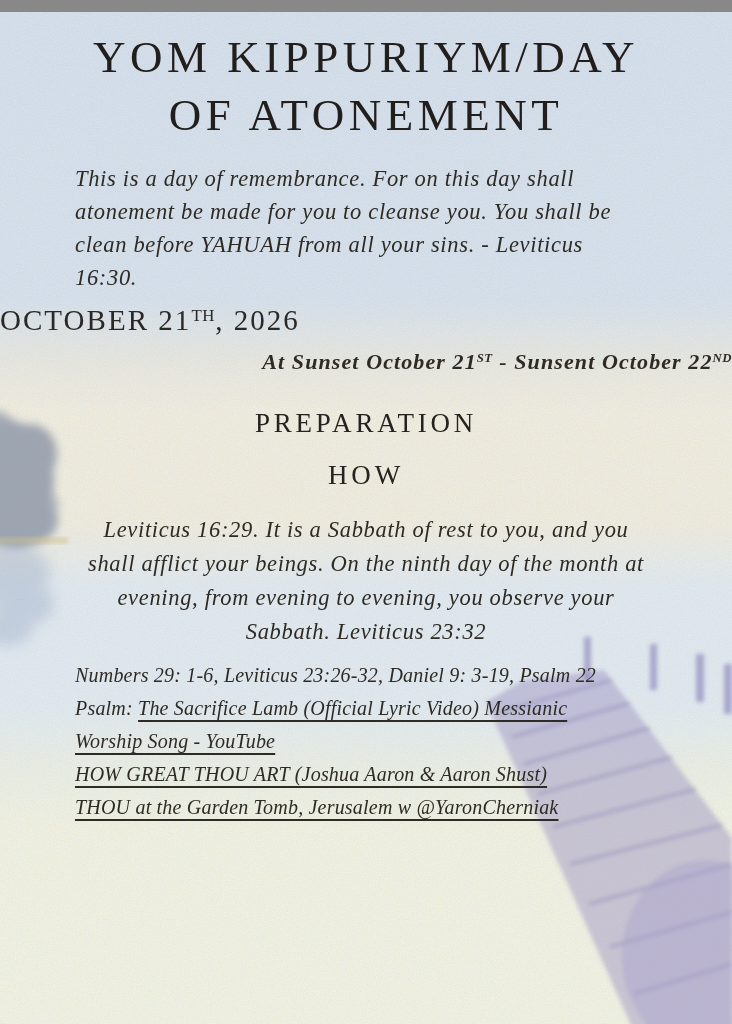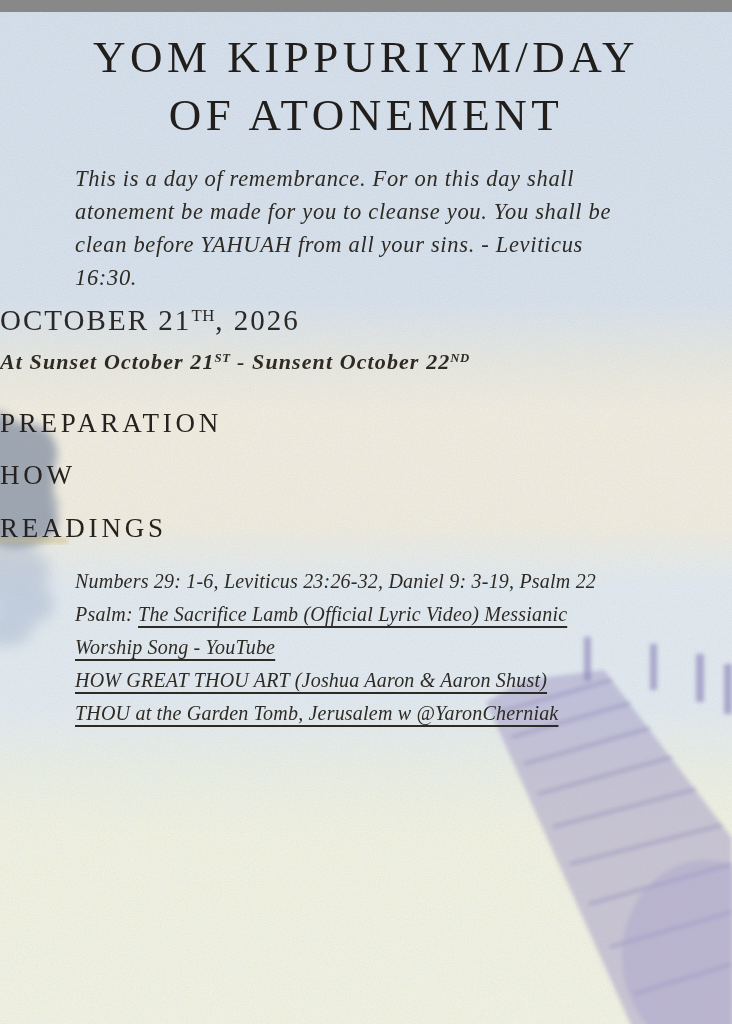--- a/index.html
+++ b/index.html
@@ -22,26 +22,26 @@
   }
   .intro{
     margin:18px 60px 0 75px;font-style:italic;white-space:pre-line;
     font-size:22.5px;line-height:33px;letter-spacing:.03em;color:#2e2a24;
   }
   .date-main{
     margin-top:8px;text-align:left;font-size:29px;line-height:36px;
     letter-spacing:.07em;color:#2b2826;
   }
   .sunset{
-    margin-top:4px;text-align:left;font-style:italic;font-weight:700;
+    margin-top:4px;text-align:right;font-style:italic;font-weight:700;
     font-size:22px;line-height:30px;letter-spacing:.05em;color:#2e2a24;
   }
   .sup{font-size:58%;position:relative;top:-.52em;letter-spacing:.04em;}
   .heading{
-    font-size:27px;line-height:30px;letter-spacing:.14em;
+    text-align:center;font-size:27px;line-height:30px;letter-spacing:.14em;
     font-weight:400;color:#262220;
   }
   .h-prep{margin-top:28px;}
   .h-how{margin-top:10px;}
   .h-read{margin-top:22px;}
   .body-para{
     margin:10px 30px 0;text-align:center;font-style:italic;white-space:pre-line;
     font-size:22.5px;line-height:34px;letter-spacing:.03em;color:#2e2a24;
   }
   .how-para{margin-top:8px;}
@@ -131,22 +131,25 @@
 clean before YAHUAH from all your sins. - Leviticus
 16:30.</p>
 
     <div class="date-main"><span>OCTOBER 21</span><span class="sup">TH</span><span>, 2026</span></div>
 
     <div class="sunset"><span>At Sunset October 21</span><span class="sup">ST</span><span> - Sunsent October 22</span><span class="sup">ND</span></div>
 
     <h2 class="heading h-prep">PREPARATION</h2>
 
     <h2 class="heading h-how">HOW</h2>
+    <p class="body-para how-para">Leviticus 16:29. It is a Sabbath of rest to you, and you
+shall afflict your beings. On the ninth day of the month at
+evening, from evening to evening, you observe your
+Sabbath. Leviticus 23:32</p>
 
-    <h2 class="heading h-read">READINGS</h2>
     <div class="readings">
         <div class="r-line"><span>Numbers 29: 1-6, Leviticus 23:26-32, Daniel 9: 3-19, Psalm 22</span></div>
         <div class="r-line"><span>Psalm: </span><span class="r-link">The Sacrifice Lamb (Official Lyric Video) Messianic</span></div>
         <div class="r-line"><span class="r-link">Worship Song - YouTube</span></div>
         <div class="r-line"><span class="r-link">HOW GREAT THOU ART (Joshua Aaron &amp; Aaron Shust)</span></div>
         <div class="r-line"><span class="r-link">THOU at the Garden Tomb, Jerusalem w @YaronCherniak</span></div>
         <div class="r-line"></div>
       </div>
 
   </div>

